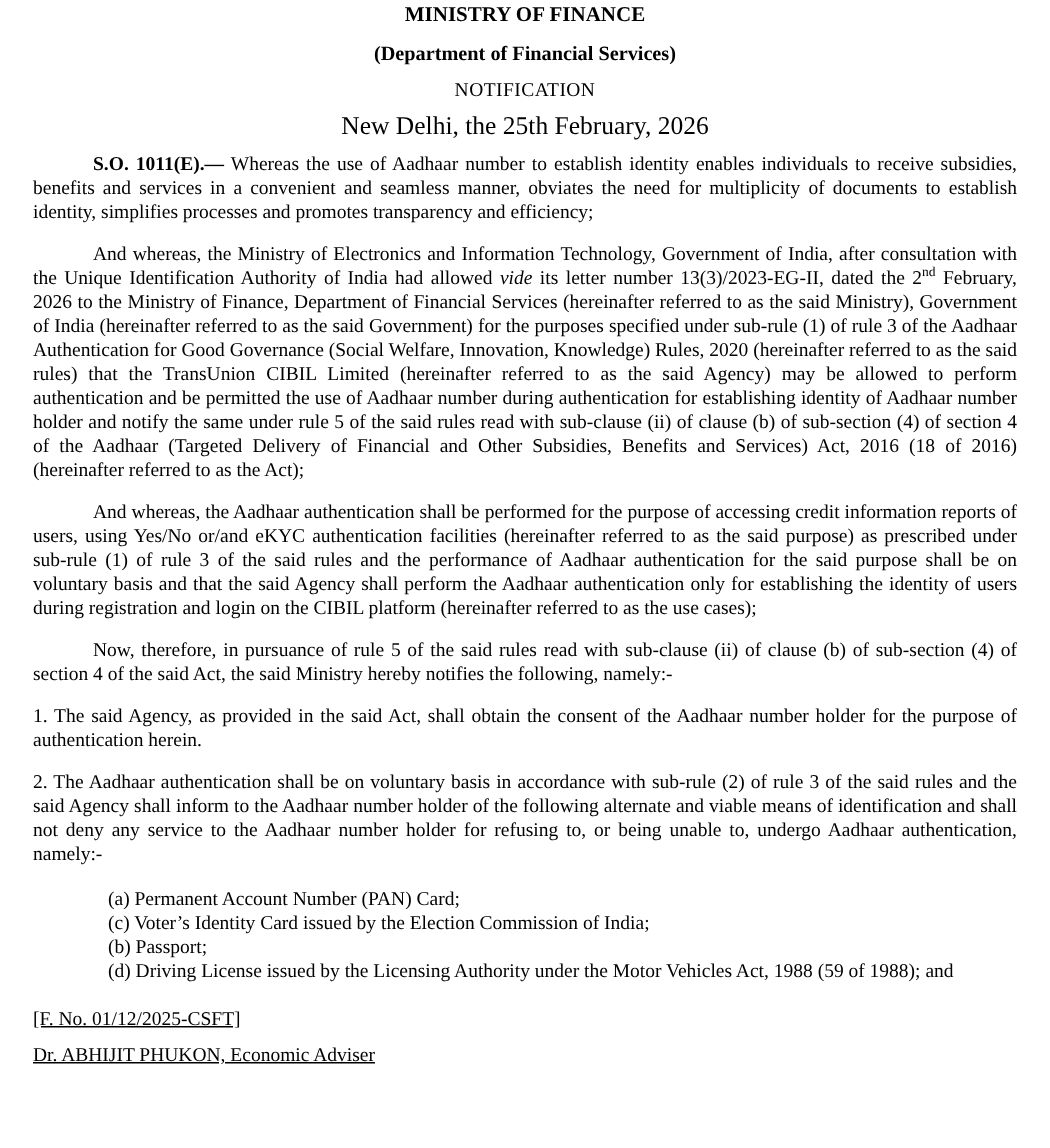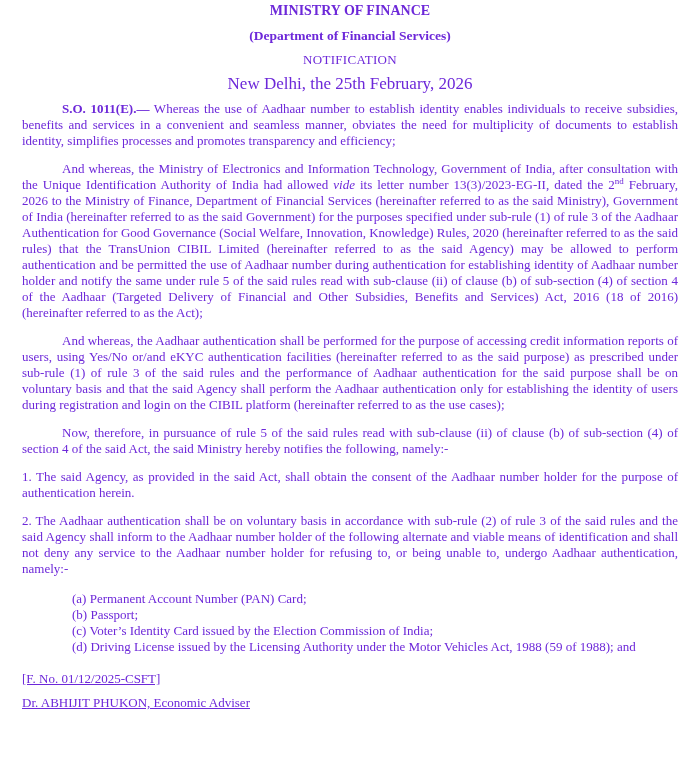--- a/index.html
+++ b/index.html
@@ -9,21 +9,21 @@
   }
   .page {
     width: 700px;
     height: 765px;
     box-sizing: border-box;
     background: #ffffff;
     padding: 3px 22px 0 22px;
     font-family: "Liberation Serif", "DejaVu Serif", serif;
     font-size: 13px;
     line-height: 16px;
-    color: #6d28d9;
+    color: #000000;
     overflow: hidden;
   }
   .doc-header { text-align: center; }
   .h-ministry {
     font-size: 14px;
     font-weight: bold;
     margin: 0 0 9px 0;
   }
   .h-department {
     font-size: 13.5px;
@@ -94,22 +94,22 @@
     <p class="para indent">And whereas, the Aadhaar authentication shall be performed for the purpose of accessing credit information reports of users, using Yes/No or/and eKYC authentication facilities (hereinafter referred to as the said purpose) as prescribed under sub-rule (1) of rule 3 of the said rules and the performance of Aadhaar authentication for the said purpose shall be on voluntary basis and that the said Agency shall perform the Aadhaar authentication only for establishing the identity of users during registration and login on the CIBIL platform (hereinafter referred to as the use cases);</p>
 
     <p class="para indent">Now, therefore, in pursuance of rule 5 of the said rules read with sub-clause (ii) of clause (b) of sub-section (4) of section 4 of the said Act, the said Ministry hereby notifies the following, namely:-</p>
 
     <p class="para">1. The said Agency, as provided in the said Act, shall obtain the consent of the Aadhaar number holder for the purpose of authentication herein.</p>
 
     <p class="para">2. The Aadhaar authentication shall be on voluntary basis in accordance with sub-rule (2) of rule 3 of the said rules and the said Agency shall inform to the Aadhaar number holder of the following alternate and viable means of identification and shall not deny any service to the Aadhaar number holder for refusing to, or being unable to, undergo Aadhaar authentication, namely:-</p>
 
     <div class="alt-list">
       <p class="list-item">(a) Permanent Account Number (PAN) Card;</p>
+      <p class="list-item">(c) Voter’s Identity Card issued by the Election Commission of India;</p>
       <p class="list-item">(b) Passport;</p>
-      <p class="list-item">(c) Voter’s Identity Card issued by the Election Commission of India;</p>
       <p class="list-item">(d) Driving License issued by the Licensing Authority under the Motor Vehicles Act, 1988 (59 of 1988); and</p>
     </div>
 
   </div>
 
   <div class="doc-footer">
     <p class="file-number">[F. No. 01/12/2025-CSFT]</p>
     <p class="signatory">Dr. ABHIJIT PHUKON, Economic Adviser</p>
   </div>
 

